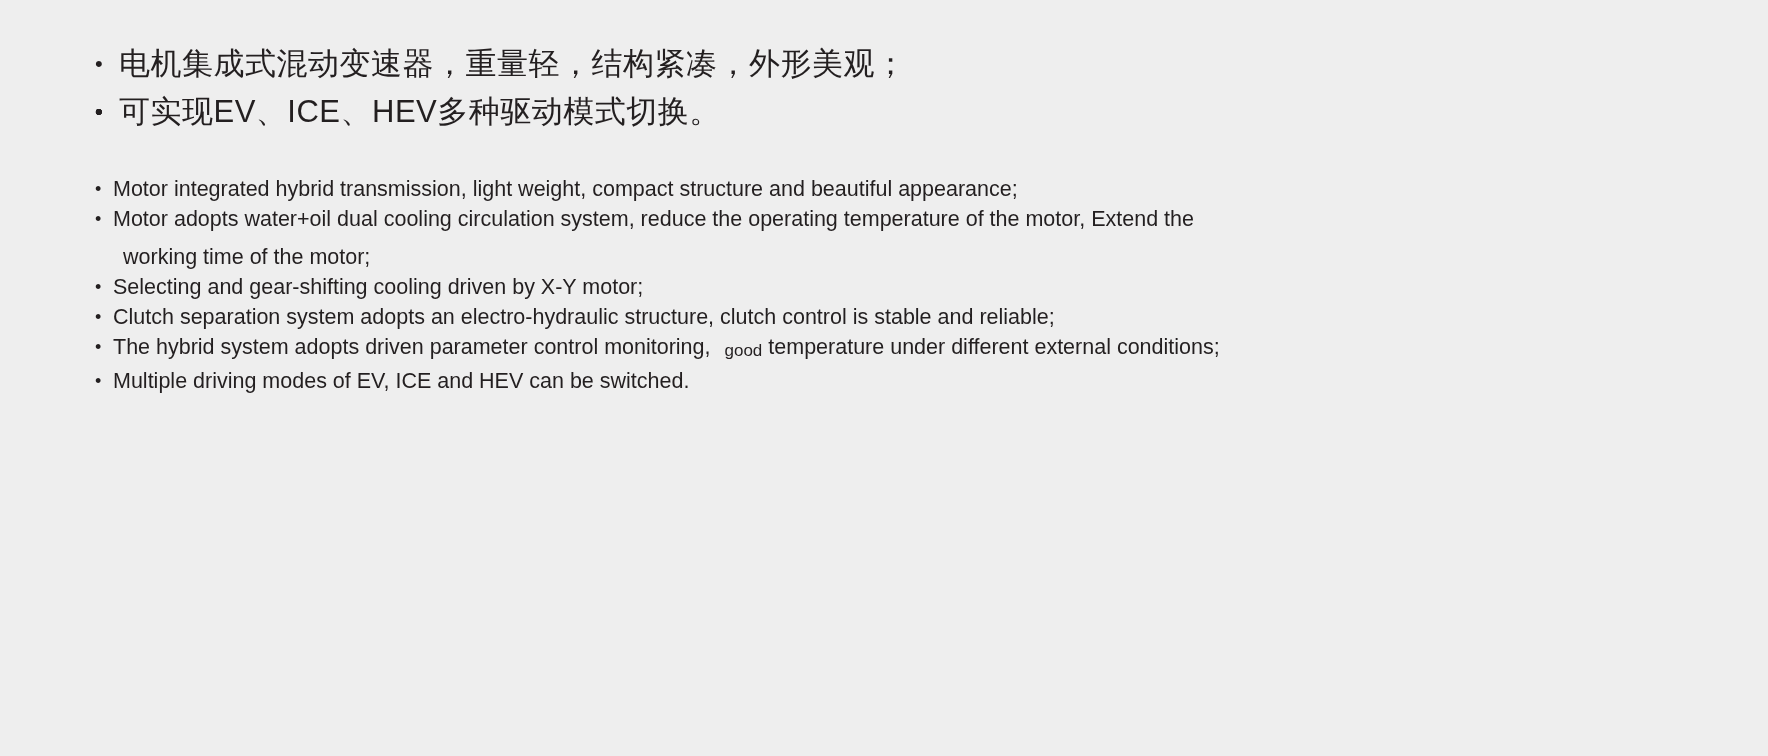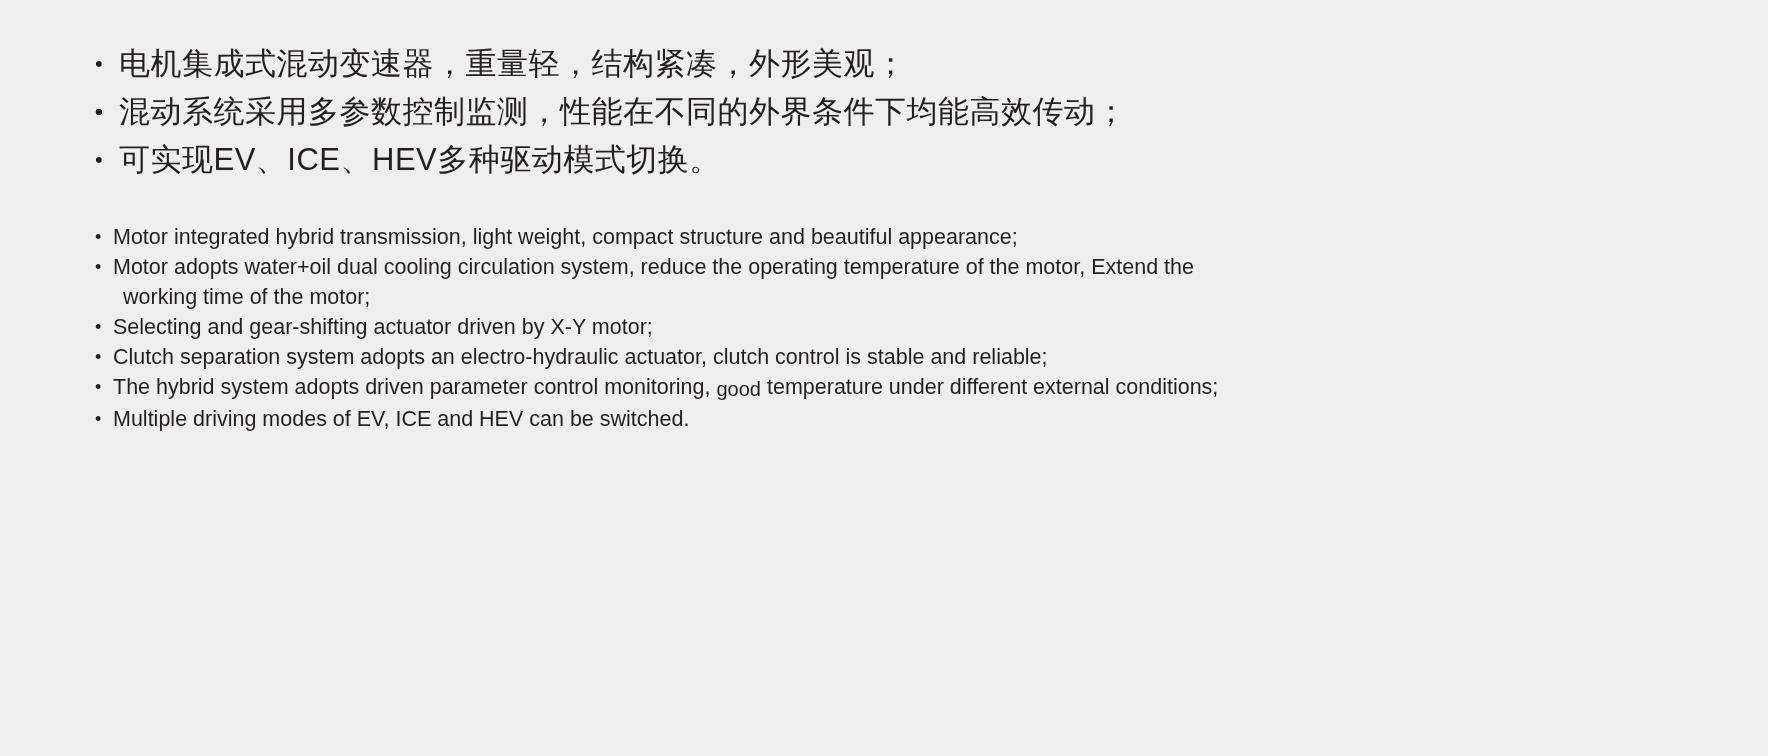--- a/index.html
+++ b/index.html
@@ -63,24 +63,26 @@
   .en-list li .bullet {
     position: absolute;
     left: 0;
     top: 0;
     font-size: 18px;
     line-height: 30px;
   }
   .en-list li .cont {
     display: block;
     padding-left: 10px;
+    margin-top: 8px;
   }
   .small-sub {
-    font-size: 20px;
+    font-size: 17px;
     vertical-align: -2px;
+    margin-left: 8px;
   }
 </style>
 </head>
 <body>
 
 <div class="page">
 
   <ul class="cn-list">
     <li>
       <span class="bullet">•</span>
@@ -90,21 +92,20 @@
       <span class="bullet">•</span>
     </li>
     <li>
       <span class="bullet">•</span>
     </li>
     <li>
       <span class="bullet">•</span>
     </li>
     <li>
       <span class="bullet">•</span>
-      <span>混动系统采用多参数控制监测，性能在不同的外界条件下均能高效传动；</span>
     </li>
     <li>
       <span class="bullet">•</span>
       <span>可实现EV、ICE、HEV多种驱动模式切换。</span>
     </li>
   </ul>
 
   <div class="gap"></div>
 
   <ul class="en-list">
@@ -112,25 +113,25 @@
       <span class="bullet">•</span>
       <span>Motor integrated hybrid transmission, light weight, compact structure and beautiful appearance;</span>
     </li>
     <li>
       <span class="bullet">•</span>
       <span>Motor adopts water+oil dual cooling circulation system, reduce the operating temperature of the motor, Extend the</span>
       <span class="cont">working time of the motor;</span>
     </li>
     <li>
       <span class="bullet">•</span>
-      <span>Selecting and gear-shifting actuator driven by X-Y motor;</span>
+      <span>Selecting and gear-shifting cooling driven by X-Y motor;</span>
     </li>
     <li>
       <span class="bullet">•</span>
-      <span>Clutch separation system adopts an electro-hydraulic actuator, clutch control is stable and reliable;</span>
+      <span>Clutch separation system adopts an electro-hydraulic structure, clutch control is stable and reliable;</span>
     </li>
     <li>
       <span class="bullet">•</span>
       <span>The hybrid system adopts driven parameter control monitoring,</span>
       <span class="small-sub">good</span>
       <span>temperature under different external conditions;</span>
     </li>
     <li>
       <span class="bullet">•</span>
       <span>Multiple driving modes of EV, ICE and HEV can be switched.</span>

